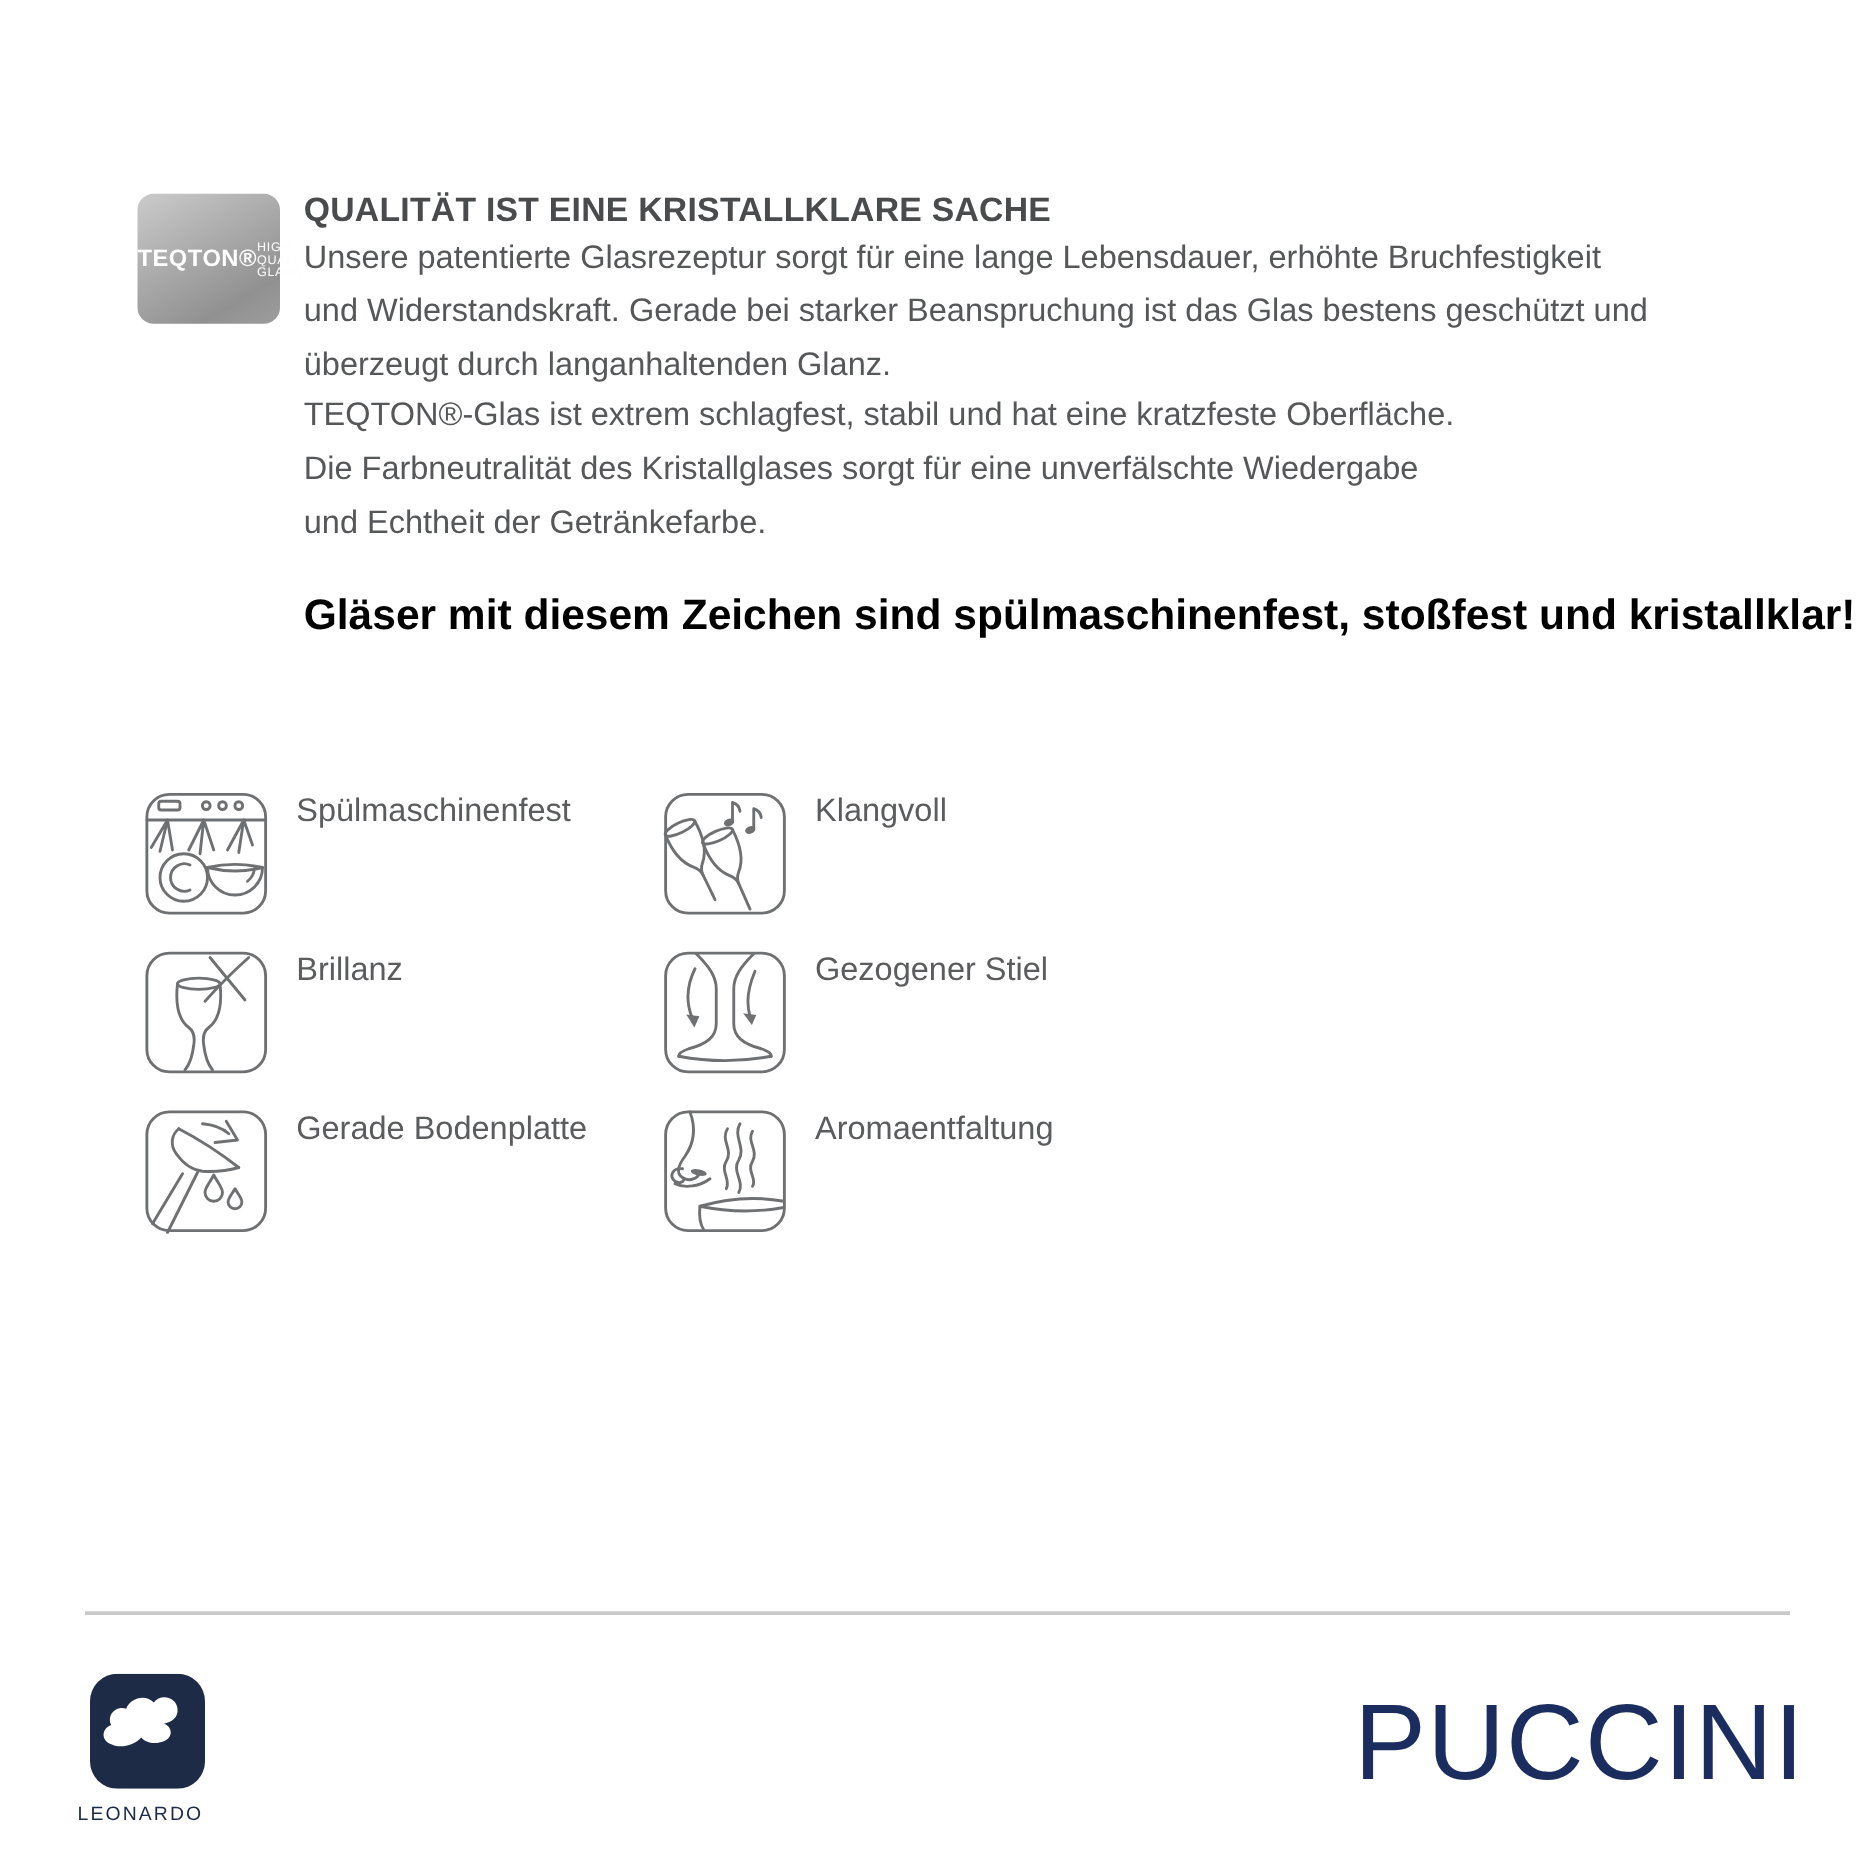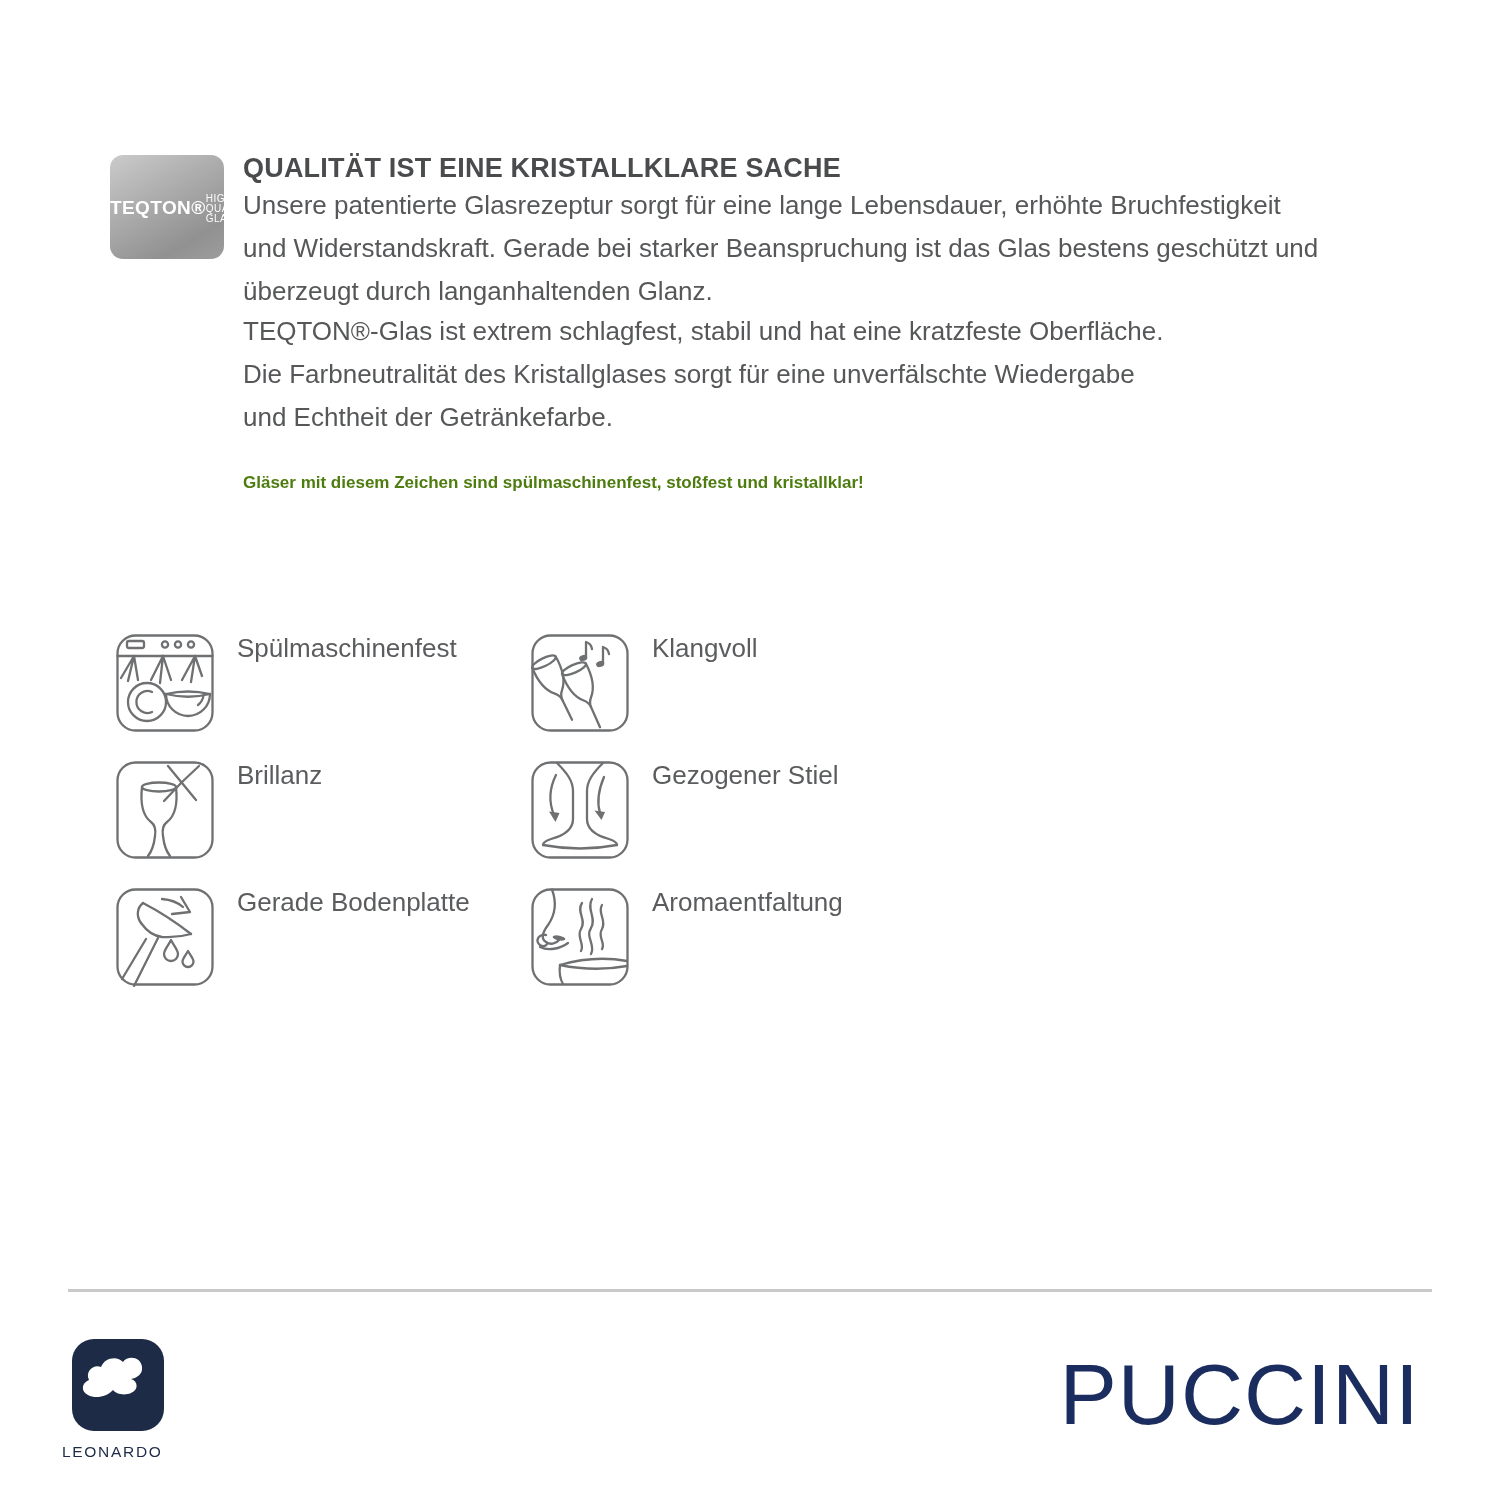--- a/index.html
+++ b/index.html
@@ -17,21 +17,21 @@
   }
   .teqton-badge svg{display:block;margin-top:9px;}
   .badge-name{font-size:19px;font-weight:bold;color:#fff;letter-spacing:.4px;line-height:1;margin-top:1px;}
   .badge-sub{font-size:10px;color:#fdfdfd;letter-spacing:.55px;line-height:1;margin-top:4px;}
 
   
   .heading{position:absolute;left:243px;top:153px;font-size:27px;font-weight:bold;color:#4a4b4d;letter-spacing:.2px;}
   .para{position:absolute;left:243px;font-size:26px;line-height:43px;color:#565759;white-space:pre-line;}
   .para-1{top:184px;}
   .para-2{top:310px;}
-  .highlight{position:absolute;left:243px;top:473px;font-size:17px;font-weight:bold;color:#4d7c0f;}
+  .highlight{position:absolute;left:243px;top:473px;font-size:34px;font-weight:bold;color:#000000;}
 
   
   .features{
     position:absolute;left:115px;top:633px;
     display:grid;grid-template-columns:415px auto;grid-auto-rows:100px;row-gap:27px;
   }
   .feature{display:flex;align-items:flex-start;gap:22px;}
   .fi{width:100px;height:100px;flex:0 0 100px;}
   .fi svg{display:block;width:100px;height:100px;}
   .ic *{fill:none;stroke:#6f7072;stroke-width:2.3;stroke-linecap:round;stroke-linejoin:round;}
@@ -40,21 +40,21 @@
   .feature-label{font-size:26px;color:#5b5c5e;white-space:nowrap;}
 
   
   .divider{position:absolute;left:68px;top:1289px;width:1364px;height:3px;background:#c9c9c9;}
   .logo{position:absolute;left:72px;top:1339px;width:92px;height:92px;}
   .brand-name{
     position:absolute;left:62px;top:1443px;width:112px;
     font-size:15.5px;font-weight:500;letter-spacing:1.7px;color:#1d2b47;
   }
   .series-name{
-    position:absolute;right:80px;top:1351px;
+    position:absolute;right:56px;top:1351px;
     font-size:86px;line-height:86px;font-weight:400;letter-spacing:1px;color:#1b2c5e;
   }
 </style>
 </head>
 <body>
 
 <div id="canvas">
 
   <div class="teqton-badge">
     <svg width="62" height="48" viewBox="0 0 100 78">

